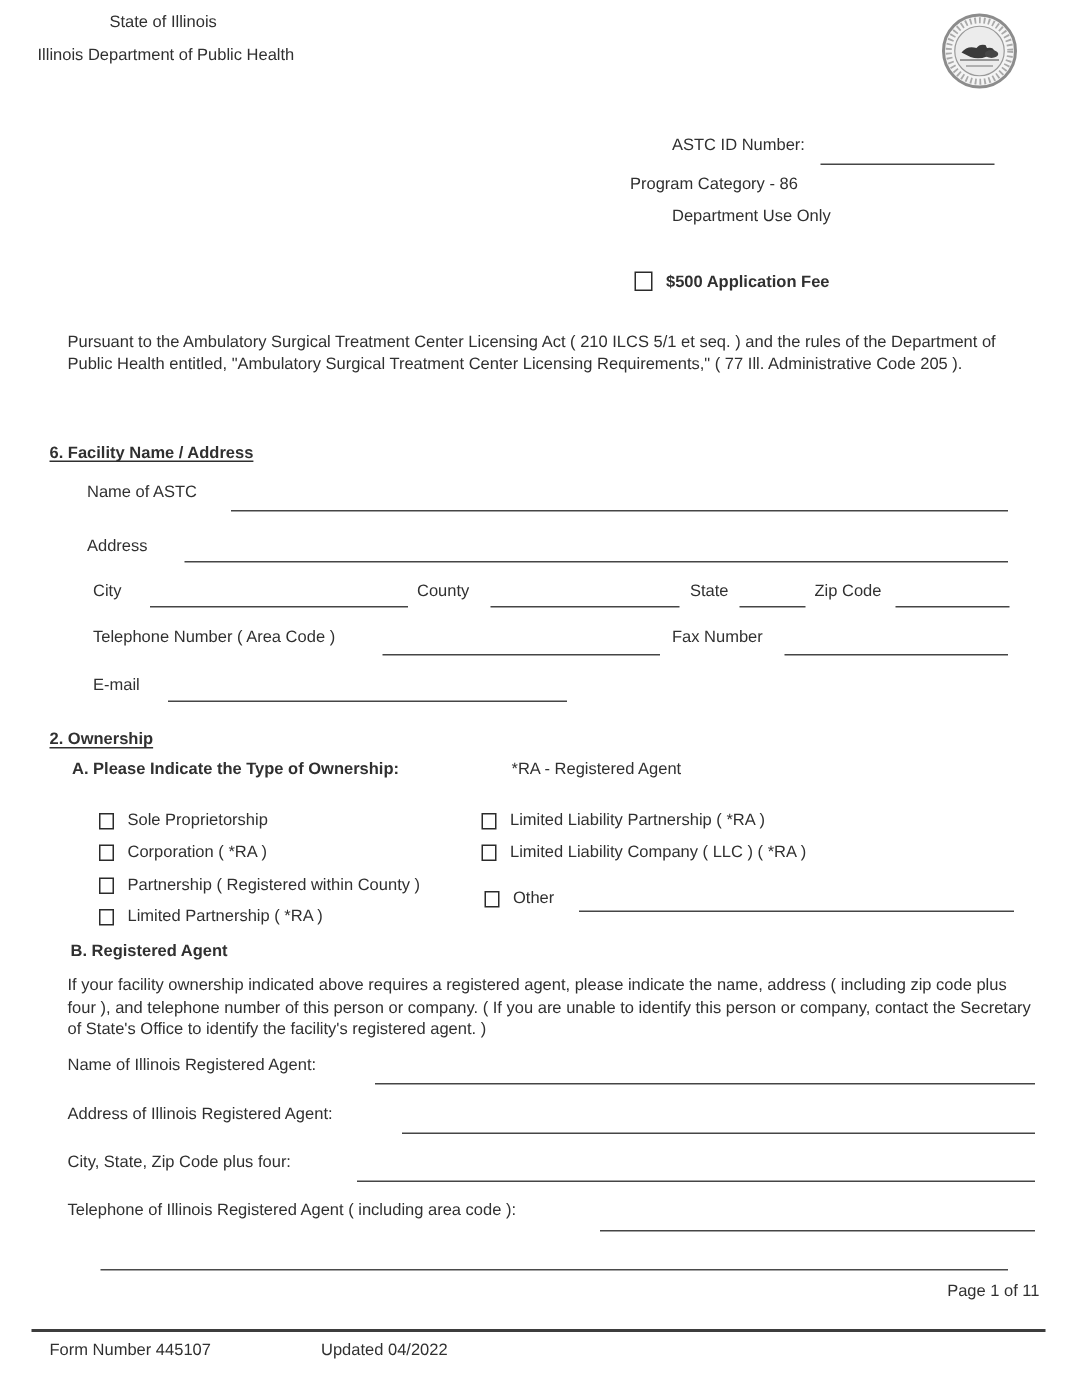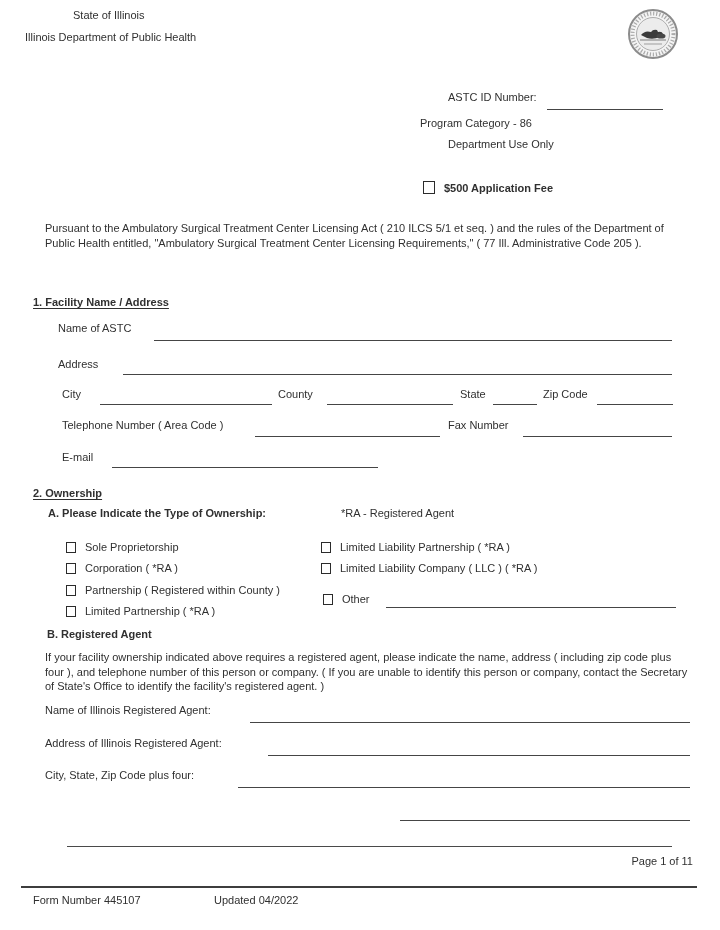--- a/index.html
+++ b/index.html
@@ -47,21 +47,21 @@
   <div class="abs" style="left:420px;top:117px;">Program Category - 86</div>
   <div class="abs" style="left:448px;top:138px;">Department Use Only</div>
 
   <div class="abs optrow" style="left:423px;top:181px;font-weight:bold;">
     <span class="cb" style="height:13px;width:12px;"></span>
     <span class="lab">$500 Application Fee</span>
   </div>
 
   <div class="abs para" style="left:45px;top:221px;width:650px;">Pursuant to the Ambulatory Surgical Treatment Center Licensing Act ( 210 ILCS 5/1 et seq. ) and the rules of the Department of Public Health entitled, "Ambulatory Surgical Treatment Center Licensing Requirements," ( 77 Ill. Administrative Code 205 ).</div>
 
-  <div class="abs uh" style="left:33px;top:296px;">1. Facility Name / Address</div>
+  <div class="abs uh" style="left:33px;top:296px;">6. Facility Name / Address</div>
 
   <div class="abs" style="left:58px;top:322px;">Name of ASTC</div>
   <div class="abs fline" style="left:154px;top:340px;width:518px;"></div>
 
   <div class="abs" style="left:58px;top:358px;">Address</div>
   <div class="abs fline" style="left:123px;top:374px;width:549px;"></div>
 
   <div class="abs" style="left:62px;top:388px;">City</div>
   <div class="abs fline" style="left:100px;top:404px;width:172px;"></div>
   <div class="abs" style="left:278px;top:388px;">County</div>
@@ -119,20 +119,21 @@
 
   <div class="abs" style="left:45px;top:704px;">Name of Illinois Registered Agent:</div>
   <div class="abs fline" style="left:250px;top:722px;width:440px;"></div>
 
   <div class="abs" style="left:45px;top:737px;">Address of Illinois Registered Agent:</div>
   <div class="abs fline" style="left:268px;top:755px;width:422px;"></div>
 
   <div class="abs" style="left:45px;top:769px;">City, State, Zip Code plus four:</div>
   <div class="abs fline" style="left:238px;top:787px;width:452px;"></div>
 
+  <div class="abs" style="left:45px;top:801px;">Telephone of Illinois Registered Agent ( including area code ):</div>
   <div class="abs fline" style="left:400px;top:820px;width:290px;"></div>
 
   <div class="abs thinline" style="left:67px;top:846px;width:605px;"></div>
   <div class="abs pagenum" style="left:590px;top:855px;width:103px;">Page 1 of 11</div>
   <div class="abs" style="left:21px;top:886px;width:676px;border-bottom:2px solid #3d3d3d;height:0;"></div>
   <div class="abs" style="left:33px;top:894px;">Form Number 445107</div>
   <div class="abs" style="left:182px;top:894px;padding-left:32px;">Updated 04/2022</div>
 
 </div>
 

